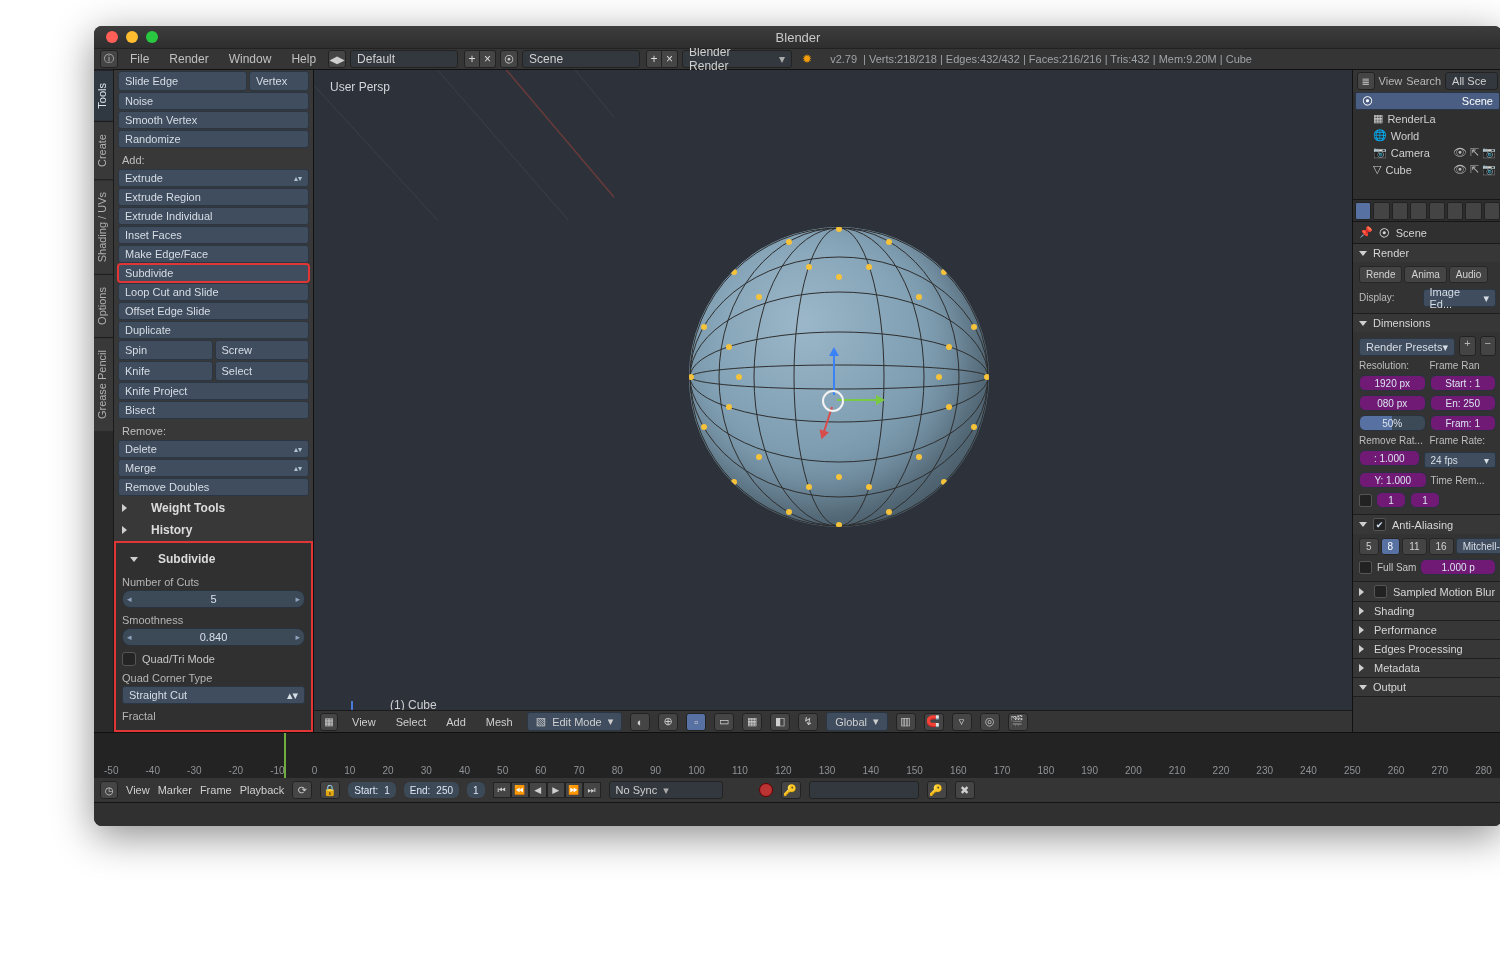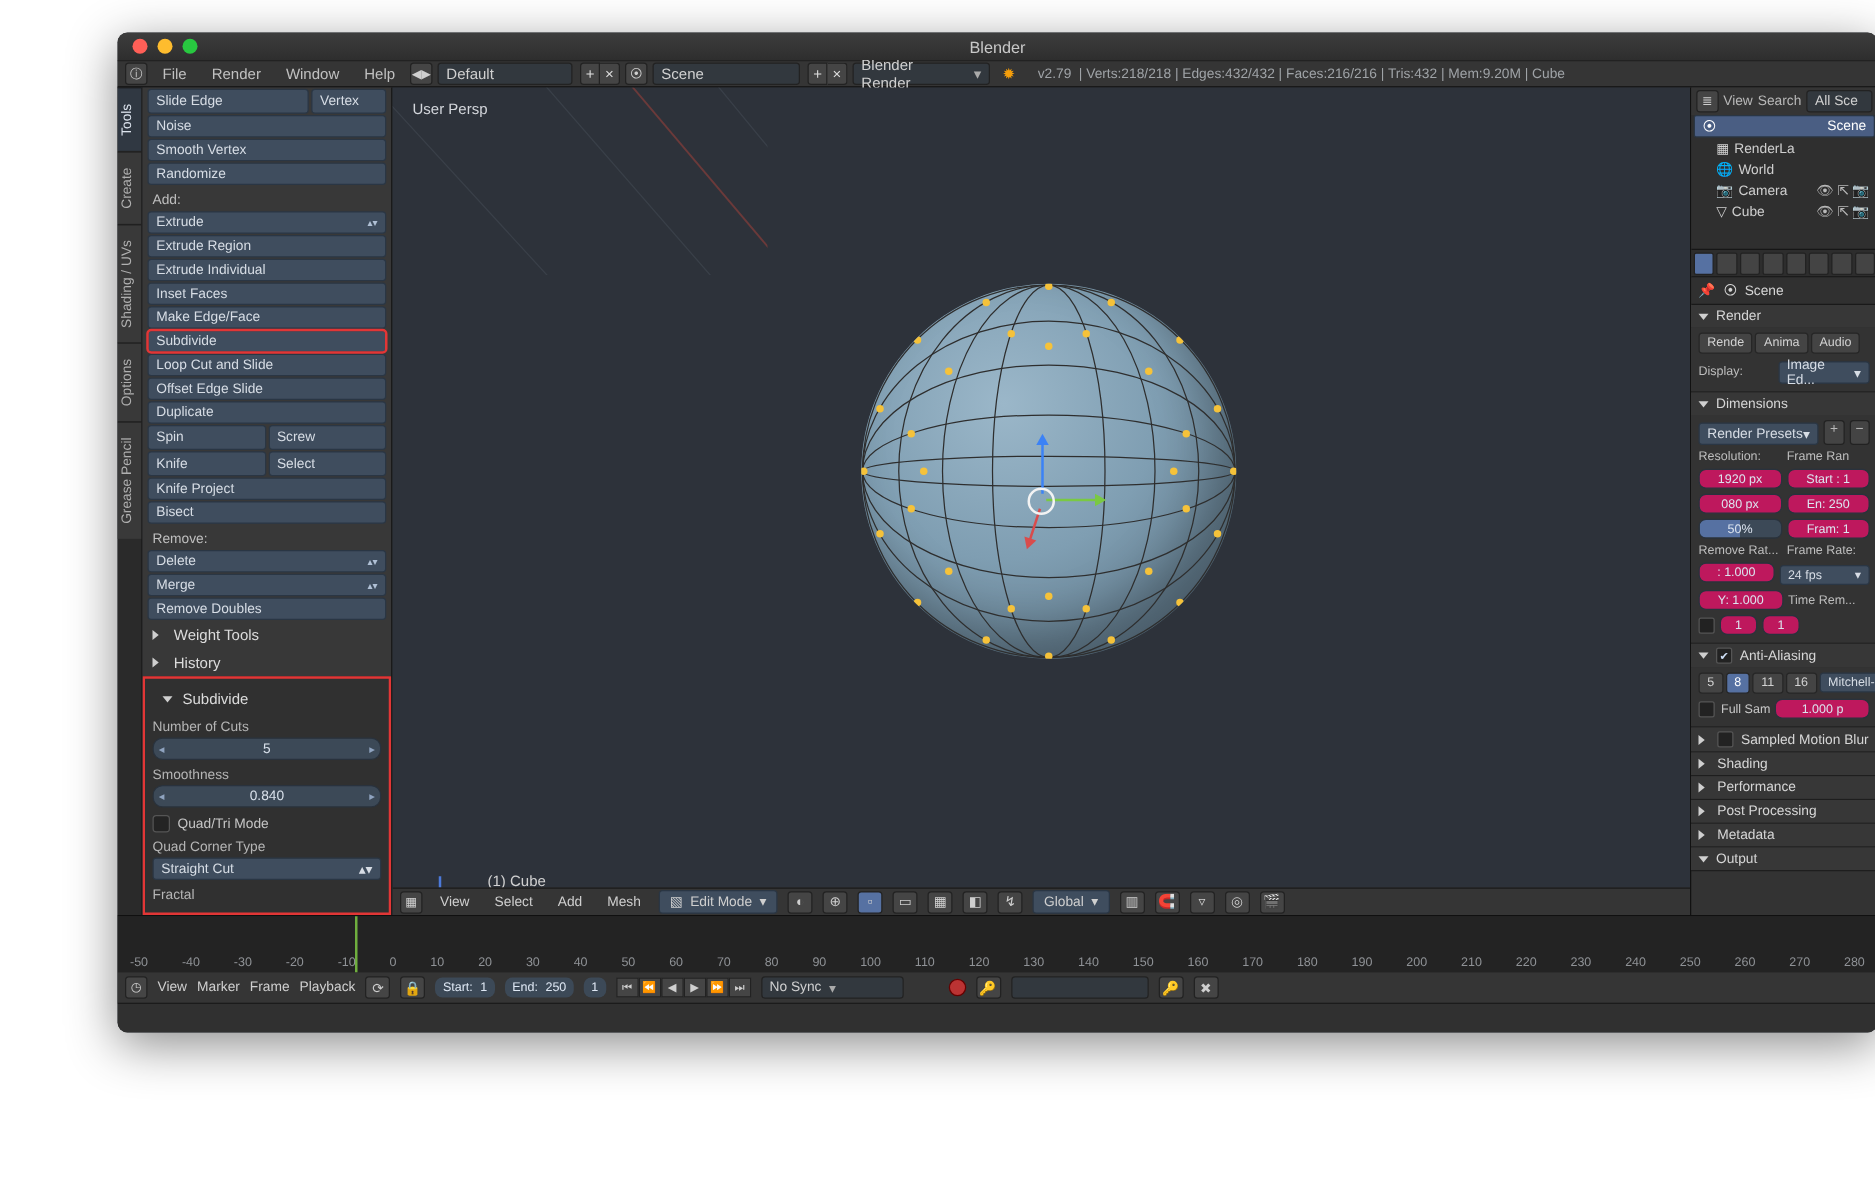--- a/index.html
+++ b/index.html
@@ -28,21 +28,21 @@
   .vtab { writing-mode:vertical-rl; transform:rotate(180deg); padding:12px 2px; text-align:center; color:#b0b0b0; font-size:11px; background:#393939; border-bottom:1px solid #1d1d1d; }
   .vtab.active{ background:#303842; color:#dde4ee;}
   
   .left { width:200px; background:#383838;  display:flex; flex-direction:column; border-right:1px solid #111; overflow:hidden;}
   .left .scroll{ flex:1; overflow:hidden; }
   .tool-row { background:#3f4d5e; margin:1px 4px; padding:3px 6px; border-radius:3px; color:#d7dde5; border:1px solid #2a3644; display:flex; justify-content:space-between; align-items:center; height:18px;}
   .tool-row .tri{ font-size:8px; color:#b0c0d5;}
   .tool-row-dual{ display:flex; gap:2px; margin:1px 4px;}
   .tool-row-dual .half{ flex:1; background:#3f4d5e; padding:3px 6px; border-radius:3px; color:#d7dde5; border:1px solid #2a3644; font-size:11px;}
   .section-label{ color:#bfbfbf; padding:5px 8px 2px; font-size:11px; }
-  .collapsible { color:#dcdcdc; padding:4px 8px; display:flex; align-items:center; gap:8px; font-size:12px; }
+  .collapsible { color:#dcdcdc; padding:4px 8px; display:flex; align-items:center; gap:20px; font-size:12px;font-weight:bold; }
   .collapsible .caret{ display:inline-block; width:0;height:0;border-left:4px solid transparent;border-right:4px solid transparent;border-top:5px solid #cfcfcf;}
   .collapsible.closed .caret{ border-top:none;border-bottom:none;border-left:5px solid #cfcfcf;border-top:4px solid transparent;border-bottom:4px solid transparent;}
   .op-box { background:#303030; border-top:1px solid #1c1c1c; padding:6px 8px 8px; position:relative;}
   .op-box.redbox{ outline:2px solid #e23636; outline-offset:-2px;}
   .field-label{ color:#b5b5b5; margin:6px 0 2px; font-size:11px;}
   .num-input{ background:#3c4957; border:1px solid #29323d; border-radius:8px; height:18px; display:flex; align-items:center; justify-content:space-between; padding:0 4px; color:#d8e0ea;}
   .num-input .arr{ color:#8fa3bf; font-size:9px;}
   .check{ display:flex; align-items:center; gap:6px; color:#c5c5c5; margin-top:6px;}
   .check .box{ width:14px; height:14px; border-radius:3px; background:#242424; border:1px solid #555; display:flex; align-items:center; justify-content:center; color:#cfd8e6; font-size:10px;}
   .sel { background:#3f4d5e; border:1px solid #2a3644; border-radius:3px; color:#d7dde5; padding:2px 6px; display:flex; justify-content:space-between; align-items:center; height:18px; margin-top:2px;}
@@ -84,21 +84,21 @@
   .propbar .pb{ flex:1; height:18px; background:#444; border:1px solid #222; border-radius:2px;}
   .propbar .pb.active{ background:#5671a2;}
   .crumb{ padding:4px 6px; display:flex; align-items:center; gap:6px; color:#d5d5d5; background:#303030; border-bottom:1px solid #191919;}
   .crumb .pin{ color:#b0b0b0;}
   .prop-section{ border-bottom:1px solid #1e1e1e; }
   .prop-head{ padding:3px 6px; display:flex; align-items:center; gap:6px; color:#d6d6d6; background:#373737;}
   .prop-head .caret{ display:inline-block;border-left:4px solid transparent;border-right:4px solid transparent;border-top:5px solid #cfcfcf;}
   .prop-head.closed .caret{border-top:none;border-left:5px solid #cfcfcf;border-top:4px solid transparent;border-bottom:4px solid transparent;}
   .prop-body{ padding:4px 6px 6px; display:flex; flex-direction:column; gap:4px; background:#333;}
   .mini-row{ display:flex; gap:4px; }
-  .mini-row .num{ flex:1; background:#be185d; border:1px solid #29323d; border-radius:6px; height:16px; font-size:10px; display:flex; align-items:center; justify-content:center; color:#dce4ef;}
+  .mini-row .num{ flex:1; background:#701a75; border:1px solid #29323d; border-radius:6px; height:16px; font-size:10px; display:flex; align-items:center; justify-content:center; color:#dce4ef;}
   .mini-row .txt{ flex:1; font-size:10px; color:#bdbdbd; display:flex; align-items:center;}
   .pillrow{ display:flex; gap:2px;}
   .pillrow .p{ padding:2px 6px; background:#444; border:1px solid #262626; font-size:10px; color:#d2d2d2; border-radius:3px;}
   .pillrow .p.on{ background:#5671a2; color:#fff;}
   .chkline{ display:flex; align-items:center; gap:5px; font-size:10px; color:#c8c8c8;}
   .chkline .cb{ width:13px;height:13px;background:#222;border:1px solid #555;border-radius:2px; display:flex;align-items:center;justify-content:center;color:#cfe0f7;font-size:9px;}
   .chkline .cb.on::after{content:"✔";}
   
   .timeline{ height:70px; background:#2a2a2a; border-top:1px solid #101010; position:relative;}
   .timeline .ruler{ position:absolute; left:0; right:0; bottom:24px; top:0; background:#232323;}
@@ -563,21 +563,21 @@
           </div>
       <div class="prop-section">
             <div class="prop-head closed">
               <span class="caret"></span>
               <span>Performance</span>
             </div>
           </div>
       <div class="prop-section">
             <div class="prop-head closed">
               <span class="caret"></span>
-              <span>Post Processing</span>
+              <span>Edges Processing</span>
             </div>
           </div>
       <div class="prop-section">
             <div class="prop-head closed">
               <span class="caret"></span>
               <span>Metadata</span>
             </div>
           </div>
 
       <div class="prop-section">

